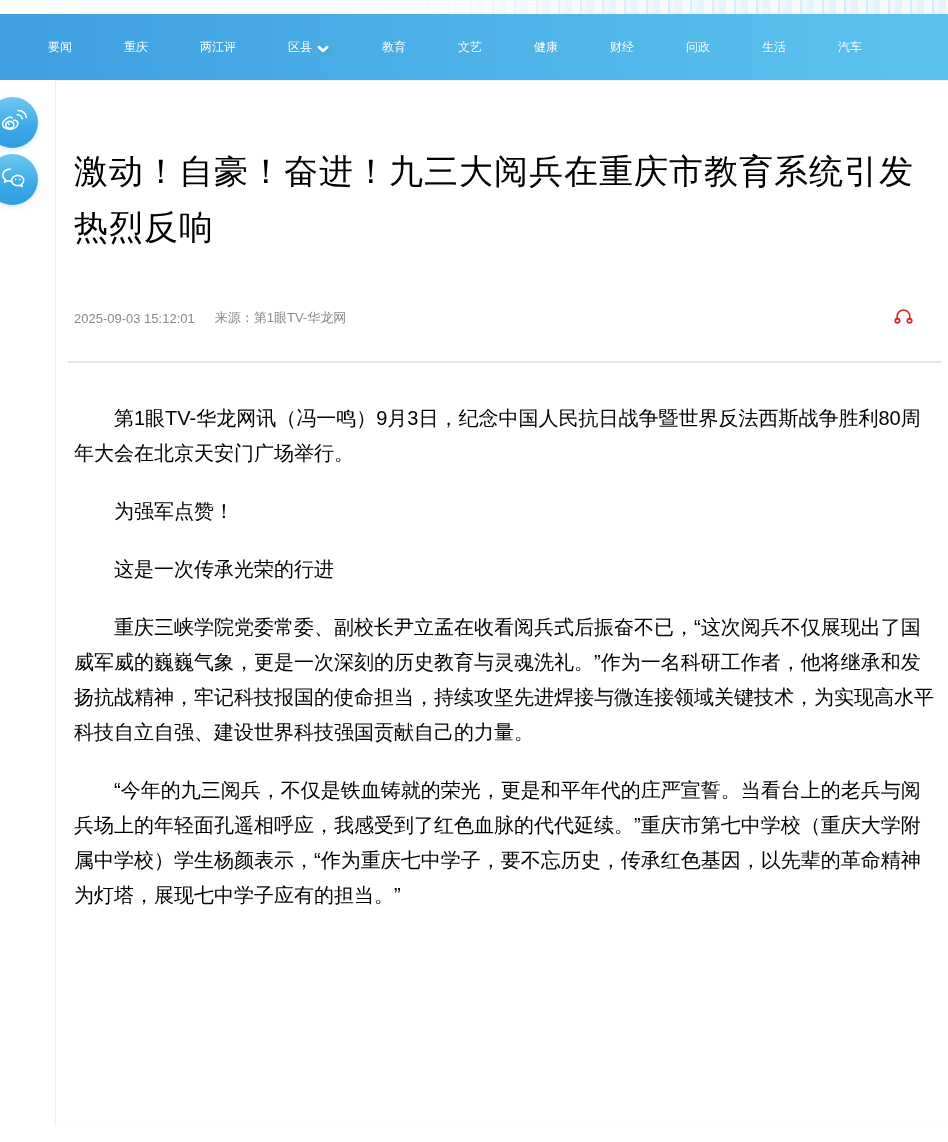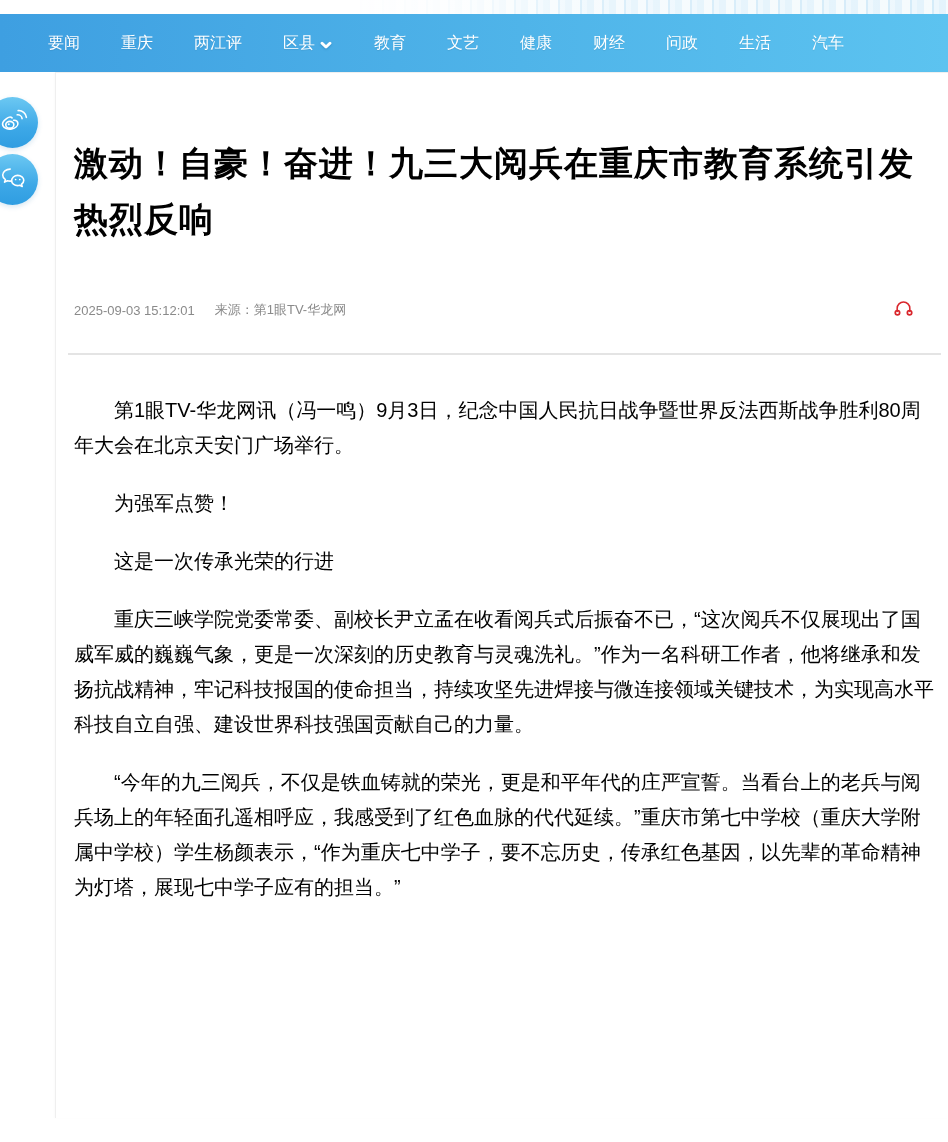--- a/index.html
+++ b/index.html
@@ -20,25 +20,25 @@
       #cde8f8 0 2px, #eaf6fd 2px 7px, #dff1fb 7px 14px, #f3fafd 14px 22px);
   }
   .top-strip .fade {
     position: absolute; inset: 0;
     background: linear-gradient(90deg, #ffffff 0 36%, rgba(255,255,255,.85) 48%,
       rgba(255,255,255,.3) 62%, rgba(255,255,255,.15) 100%);
   }
 
   
   .nav {
-    height: 58px;
+    height: 66px;
     background: linear-gradient(90deg, #3E9FE1 0%, #4FB4E9 55%, #5CC3F0 100%);
     display: flex; align-items: center;
-    gap: 41px; padding-left: 48px;
-    font-size: 16px; color: #fff;
+    gap: 52px; padding-left: 48px;
+    font-size: 12px; color: #fff;
     overflow: hidden; white-space: nowrap;
   }
   .nav a {
     color: #fff; text-decoration: none; flex: none;
     display: flex; align-items: center; gap: 4px;
     text-shadow: 0 1px 1px rgba(0,0,0,.08);
   }
   .nav .chev { display: inline-flex; margin-top: 3px; filter: drop-shadow(0 1px 1px rgba(0,60,110,.25)); }
 
   
@@ -58,21 +58,21 @@
   .card {
     margin-left: 55px;
     min-height: 1046px;
     background: #fff;
     border: 1px solid #efefef; border-right: 0; border-bottom: 0;
     padding: 62px 13px 30px 18px;
     box-shadow: -1px 0 2px rgba(0,0,0,.02);
   }
   .article-title {
     margin: 0;
-    font-size: 34px; line-height: 56px; font-weight: 700;
+    font-size: 34px; line-height: 56px; font-weight: 400;
     color: #000; letter-spacing: 1px;
     max-width: 856px;
   }
   .meta {
     margin-top: 50px;
     display: flex; align-items: center;
     color: #8a8a8a; font-size: 13px;
   }
   .meta .src { margin-left: 20px; text-align: right; }
   .listen-btn {

